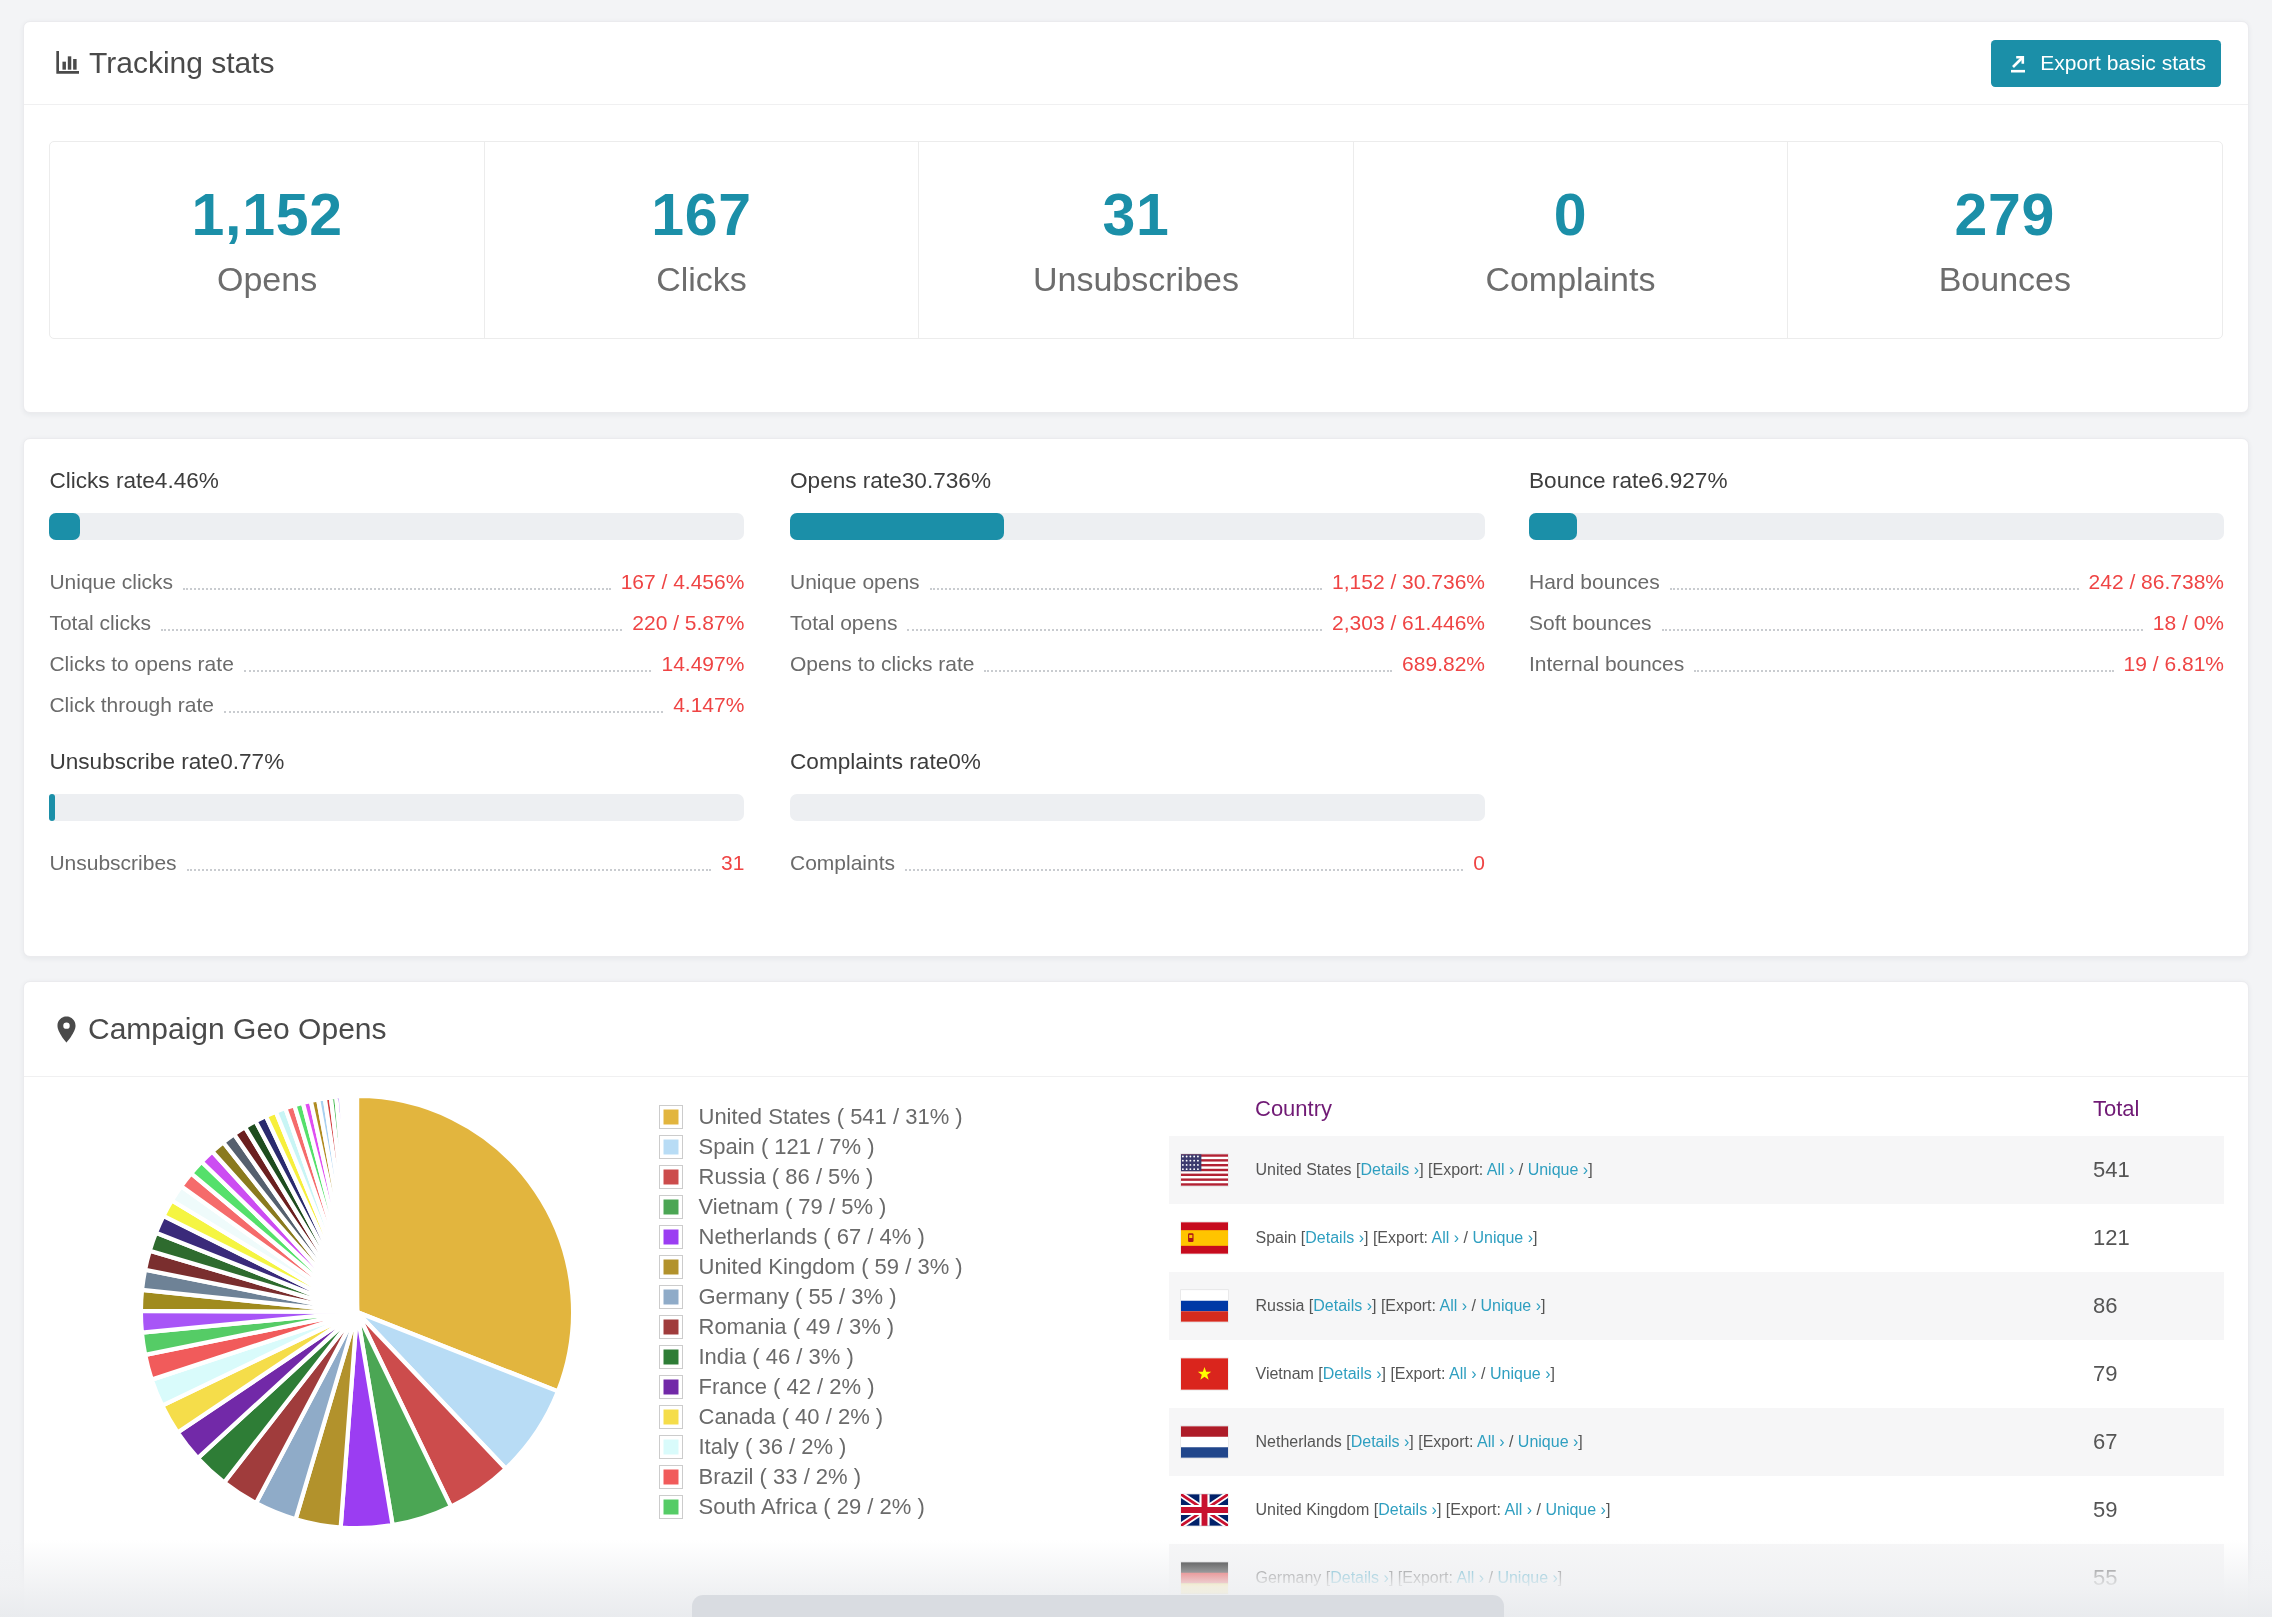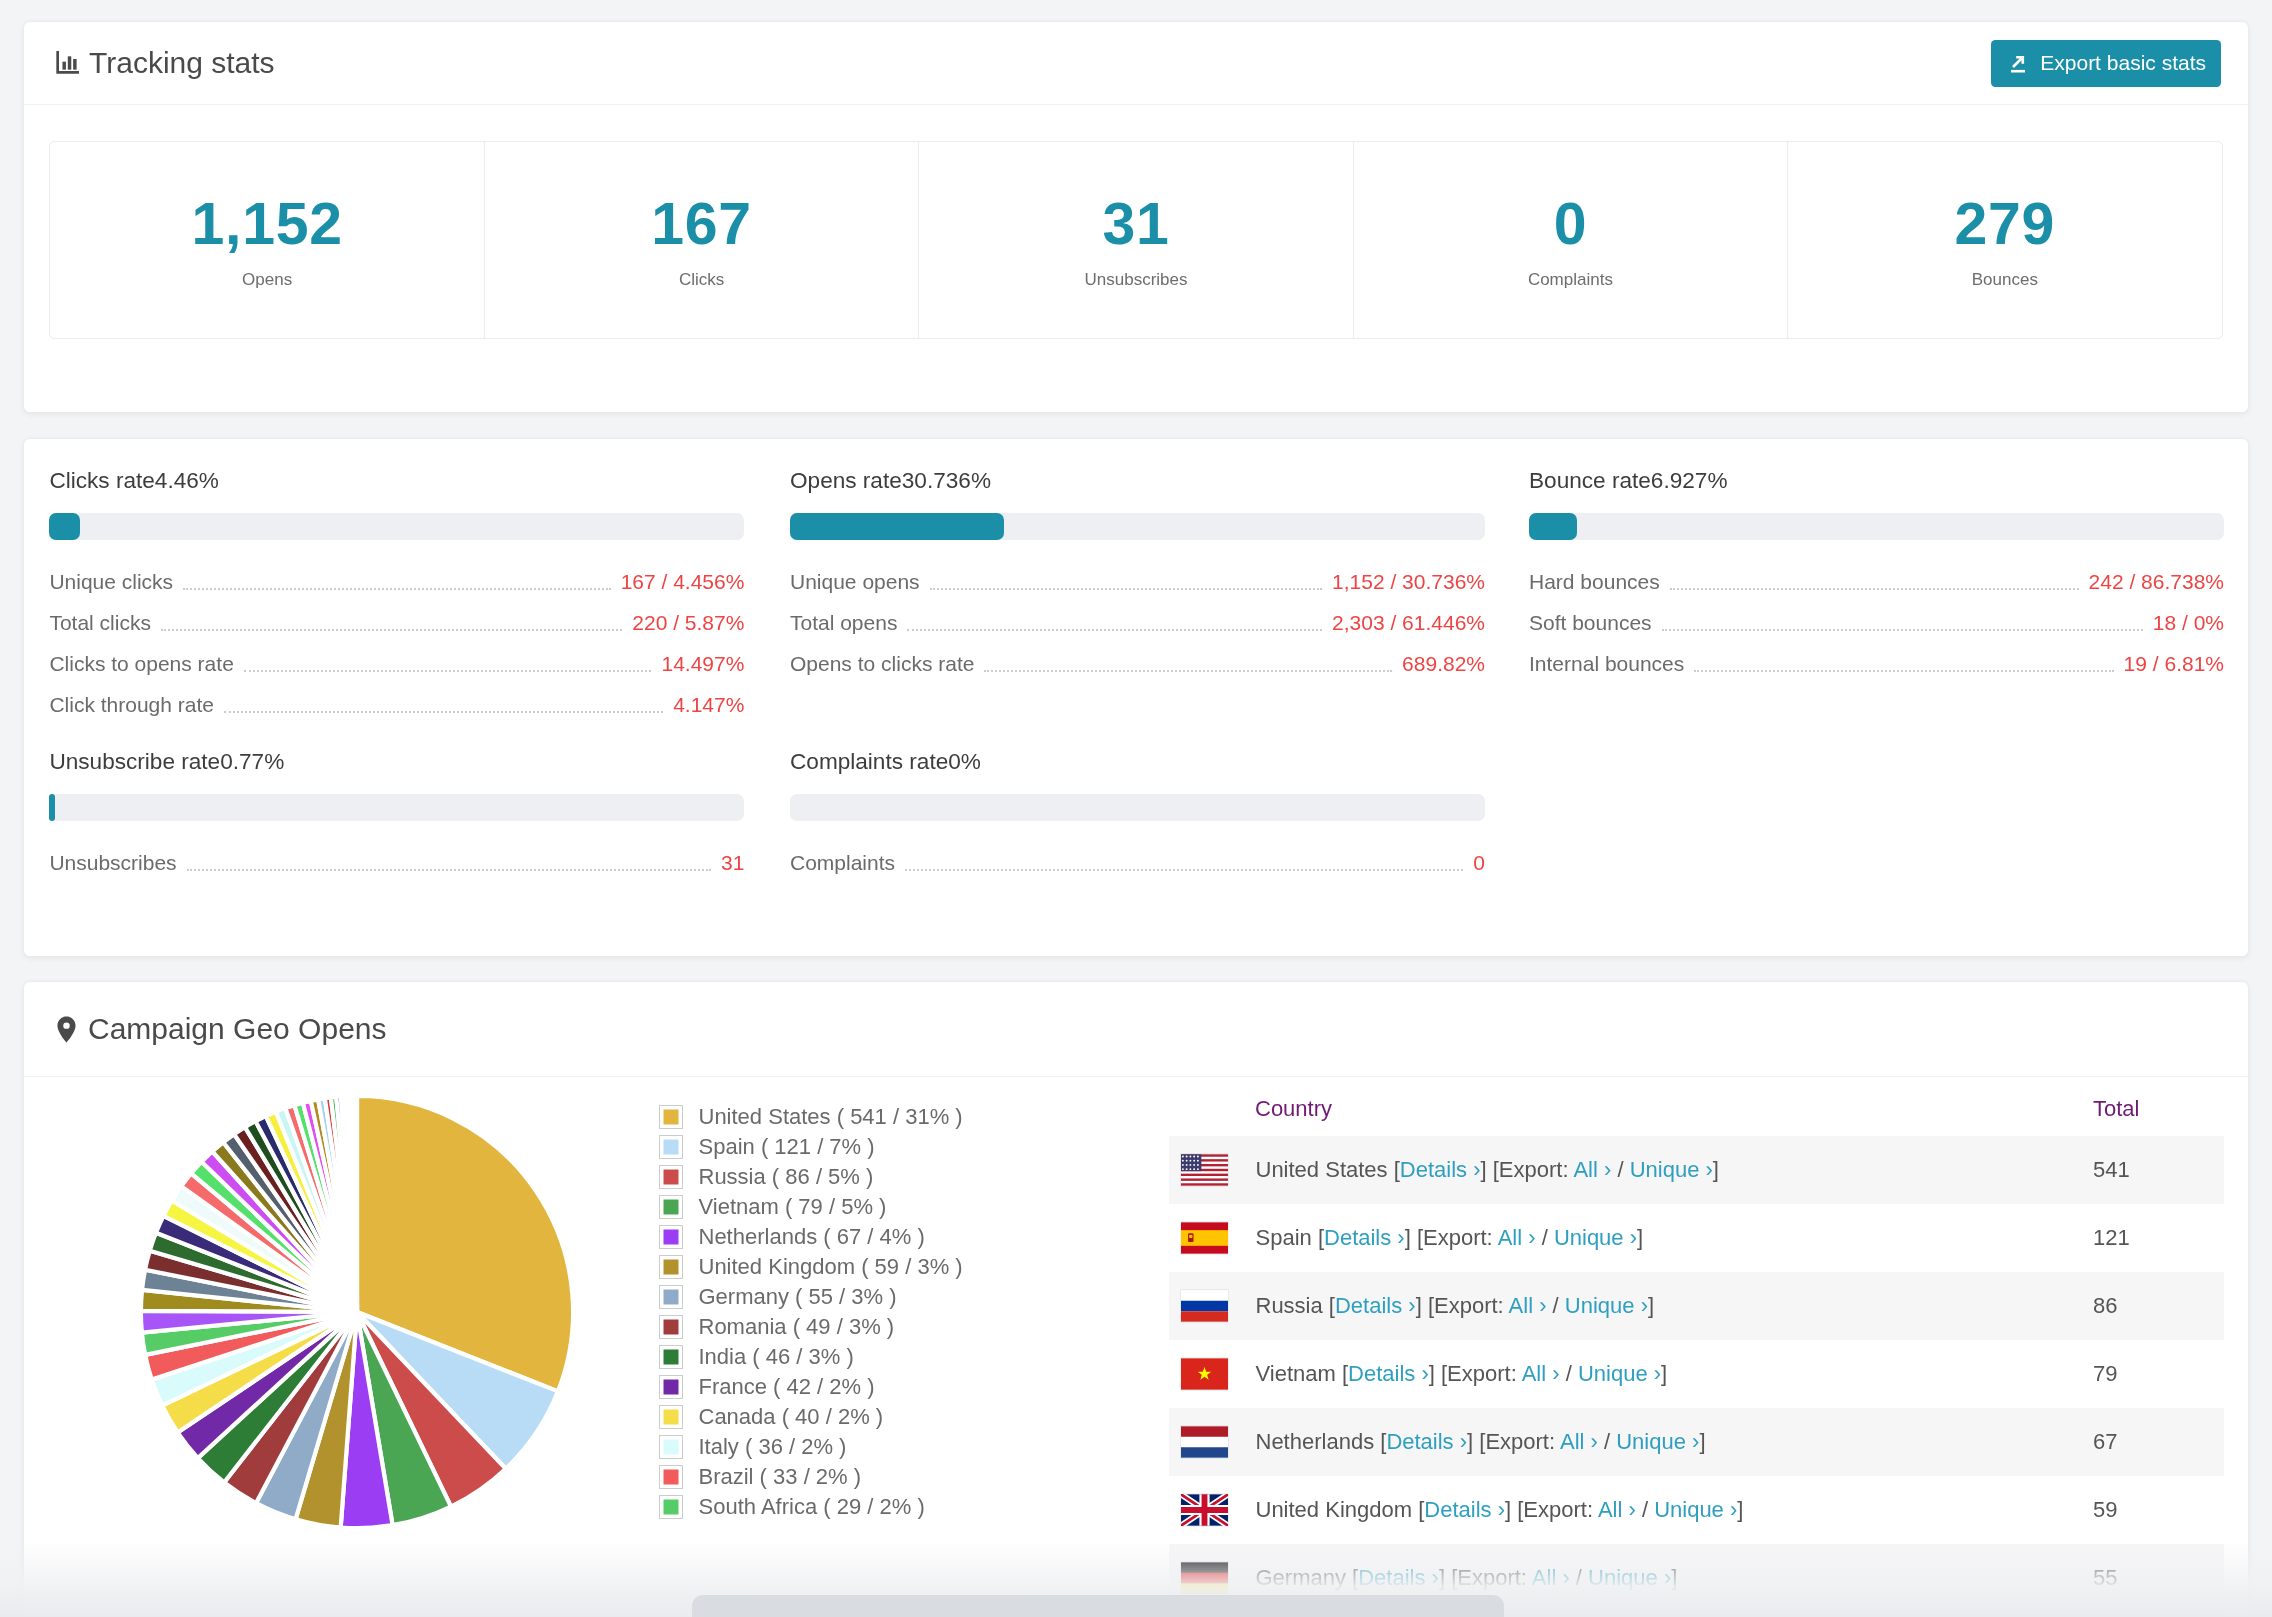--- a/index.html
+++ b/index.html
@@ -20,21 +20,21 @@
 
   .export-btn{margin-left:auto;display:flex;align-items:center;gap:10px;height:47px;
               padding:0 15px;background:var(--accent,#1b8fa8);color:#fff;border:none;
               border-radius:4.2px;font-size:21px;font-family:inherit;cursor:pointer}
 
   .stats-strip{position:absolute;left:25.4px;right:25.4px;top:119px;height:198px;display:flex;
                border:0.7px solid #ececec;border-radius:5px}
   .stat{flex:1;display:flex;flex-direction:column;align-items:center;justify-content:center}
   .stat + .stat{border-left:0.7px solid #ececec}
   .stat-value{font-size:59px;font-weight:bold;color:var(--accent,#1b8fa8);letter-spacing:0.7px}
-  .stat-label{font-size:17px;color:#6d6d6d;margin-top:11.3px}
+  .stat-label{font-size:34px;color:#6d6d6d;margin-top:11.3px}
 
   .rate-col{position:absolute;width:695px}
   .rc0{left:25.4px;top:28px}.rc1{left:766px;top:28px}.rc2{left:1505px;top:28px}
   .rc3{left:25.4px;top:309px}.rc4{left:766px;top:309px}
   .rate-head{display:flex;font-size:22.6px;font-weight:normal;
              color:#3d3d3d;line-height:28px}
   .rate-bar{margin-top:18.4px;height:27px;border-radius:7px;background:#edeff2}
   .rate-fill{height:27px;border-radius:7px;background:var(--accent,#1b8fa8)}
   .rate-rows{margin-top:28px}
   .rate-row{display:flex;align-items:baseline;margin-bottom:14px;font-size:21px;line-height:27px}
@@ -49,21 +49,21 @@
                  box-shadow:inset 0 0 0 3.5px #fff}
 
   .geo-table{position:absolute;left:1145px;top:99px;width:1055px}
   .geo-thead{display:flex;height:55px;align-items:center;font-size:22px;color:#701a75}
   .th-country{margin-left:86px}
   .th-total{margin-left:auto;width:131px}
   .geo-row{display:flex;align-items:center;height:68px}
   .geo-row:nth-child(odd){background:#f6f6f7}
   .geo-flag{width:47px;height:32px;margin-left:12px;flex:0 0 47px;box-shadow:0 0 0 0.7px rgba(0,0,0,.08)}
   .geo-flag svg{width:47px;height:32px;display:block}
-  .row-text{margin-left:27.5px;font-size:22px;color:#555;white-space:nowrap}
+  .row-text{margin-left:27.5px;font-size:16px;color:#555;white-space:nowrap}
   .tlink{color:var(--link,#2f9fc0);text-decoration:none;cursor:pointer}
   .row-total{margin-left:auto;width:131px;font-size:22px;color:#555}
 
   .bottom-fade{position:absolute;left:0;bottom:0;width:100%;height:78px;z-index:5;
                background:linear-gradient(180deg,rgba(243,244,246,0) 0%,rgba(240,241,243,.92) 60%,#e9ebee 100%)}
   .bottom-pill{position:absolute;left:692px;bottom:0;width:812px;height:22.6px;background:#d9dce1;
                border-radius:11.3px 11.3px 0 0;z-index:6}
 </style>
 </head>
 <body>

